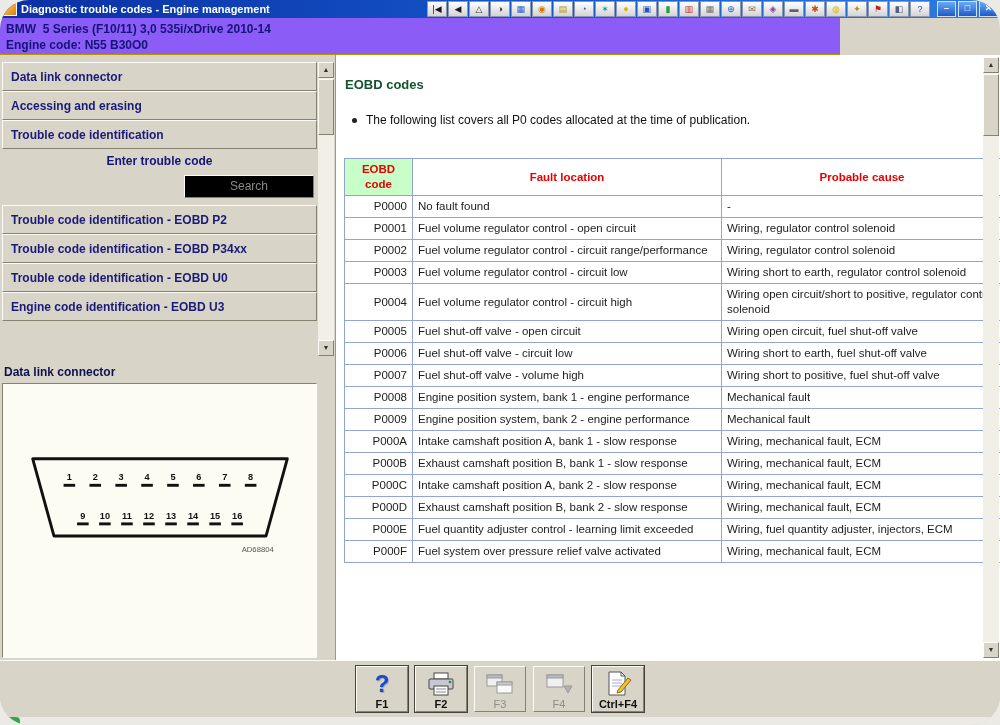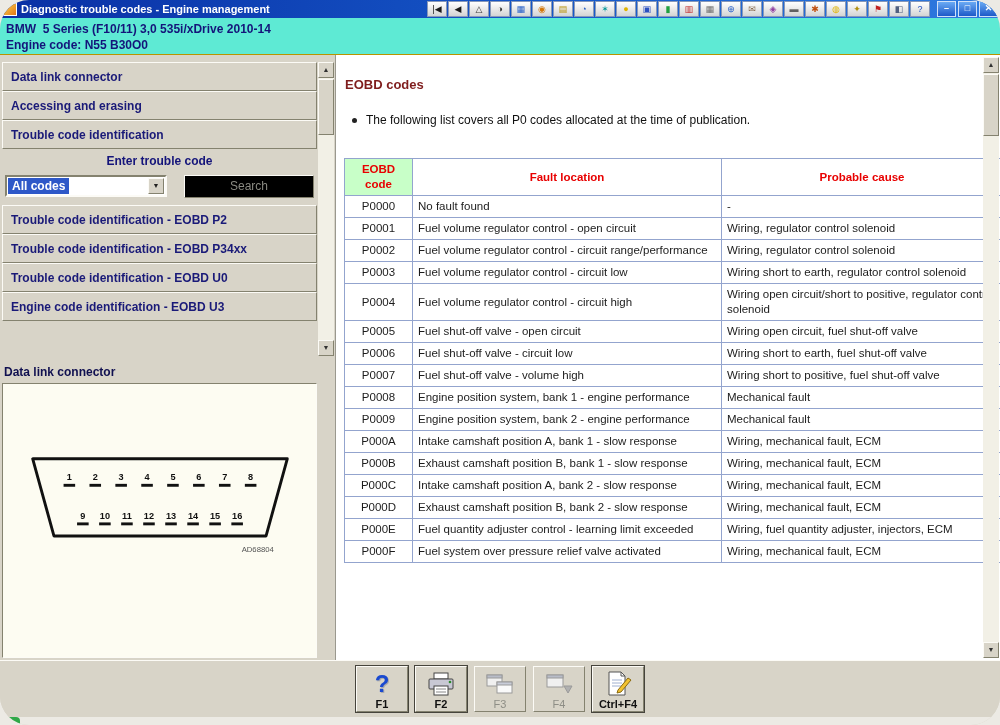--- a/index.html
+++ b/index.html
@@ -16,21 +16,21 @@
   .tb-toolbar{position:absolute;right:70px;top:1px;display:flex;gap:1px;}
   .tb-btn{width:20px;height:16px;background:linear-gradient(#ffffff,#d4d4d4);
     border:1px solid #8898b8;box-sizing:border-box;font-size:9px;line-height:14px;
     text-align:center;overflow:hidden;cursor:default;}
   .win-controls{position:absolute;right:2px;top:1px;display:flex;gap:2px;}
   .win-btn{width:19px;height:16px;background:linear-gradient(#6aaaf4,#1e5ac8);
     border:1px solid #cfe0f8;box-sizing:border-box;color:#fff;font-size:9px;font-weight:bold;
     line-height:13px;text-align:center;cursor:default;}
 
   
-  .vehicle-header{position:absolute;top:18px;left:0;width:1000px;height:37px;background:#5eead4;
+  .vehicle-header{position:absolute;top:18px;left:0;width:840px;height:37px;background:#8b5cf6;
     box-sizing:border-box;padding:3px 0 0 6px;border-bottom:1px solid #b89400;}
   .vh-line{font-size:12px;font-weight:bold;color:#14147A;line-height:16px;white-space:pre;}
 
   
   .sidebar{position:absolute;top:55px;left:0;width:335px;height:605px;background:#D8D4C8;}
   .nav-stack{position:absolute;top:7px;left:2px;width:315px;}
   .nav-item{height:29px;box-sizing:border-box;display:flex;align-items:center;padding-left:8px;
     background:#D8D4C8;border:1px solid;border-color:#FCFBF6 #84826F #84826F #FCFBF6;
     font-size:12px;font-weight:bold;color:#1A1A78;cursor:default;white-space:nowrap;overflow:hidden;}
   .nav-item.selected{background:#FFFFFF;color:#0000D0;border-color:#9a9890;
@@ -61,33 +61,33 @@
 
   
   .connector-heading{position:absolute;top:310px;left:4px;font-size:12px;font-weight:bold;color:#101050;}
   .connector-panel{position:absolute;top:328px;left:2px;width:315px;height:275px;background:#FDFCF2;
     box-sizing:border-box;border:1px solid;border-color:#84826F #FCFBF6 #FCFBF6 #84826F;}
   .connector-panel svg{display:block;margin:42px auto 0;}
 
   
   .main{position:absolute;top:55px;left:335px;width:665px;height:605px;background:#fff;
     border-left:1px solid #9a988e;box-sizing:border-box;overflow:hidden;}
-  .main-title{position:absolute;top:22px;left:9px;font-size:13px;font-weight:bold;color:#7f1d1d;}
+  .main-title{position:absolute;top:22px;left:9px;font-size:13px;font-weight:bold;color:#14532d;}
   .bullets{position:absolute;top:57px;left:16px;width:620px;}
   .bullet-line{display:flex;align-items:flex-start;font-size:12px;color:#101010;line-height:16px;}
   .bullet-dot{width:5px;height:5px;border-radius:50%;background:#222;margin:6px 9px 0 0;flex:0 0 auto;}
   .table-wrap{position:absolute;top:103px;left:8px;width:630px;}
   table.eobd{border-collapse:collapse;table-layout:fixed;width:630px;font-size:11.5px;color:#1c1c1c;}
   table.eobd th,table.eobd td{border:1px solid #93A4CE;padding:3px 5px;vertical-align:middle;
     line-height:15px;overflow:hidden;}
   table.eobd th{color:#E80000;font-weight:bold;text-align:center;height:30px;}
   .th-code{width:57px;background:#C8FFC8;margin-left:20px;}
   .th-fault{width:298px;margin-left:36px;}
   .th-cause{width:270px;}
-  td.col-code{text-align:center;}
+  td.col-code{text-align:right;}
 
   
   .main-scroll{position:absolute;top:2px;right:1px;width:16px;height:601px;background:#F2F0E6;}
 
   
   .footer{position:absolute;top:660px;left:0;width:1000px;height:57px;background:#D8D4C8;
     border-top:1px solid #FCFBF6;box-sizing:border-box;display:flex;justify-content:center;
     gap:7px;padding-top:5px;}
   .f-btn{width:52px;height:46px;background:#D8D4C8;box-sizing:border-box;position:relative;
     border:1px solid;border-color:#FCFBF6 #84826F #84826F #FCFBF6;text-align:center;cursor:default;}
@@ -150,24 +150,20 @@
 
   <div class="sidebar">
     <div class="nav-stack">
       <div>
           <div class="nav-item">Data link connector</div>
           <div class="nav-item">Accessing and erasing</div>
           <div class="nav-item">Trouble code identification</div>
         </div>
       <div class="enter-label">Enter trouble code</div>
       <div class="code-row">
-        <div class="combo">
-          <span class="combo-sel">All codes</span>
-          <span class="combo-arrow">▼</span>
-        </div>
         <div class="search-btn">Search</div>
       </div>
       <div class="nav-gap"></div>
       <div>
           <div class="nav-item">Trouble code identification - EOBD P2</div>
           <div class="nav-item">Trouble code identification - EOBD P34xx</div>
           <div class="nav-item">Trouble code identification - EOBD U0</div>
           <div class="nav-item">Engine code identification - EOBD U3</div>
         </div>
     </div>

